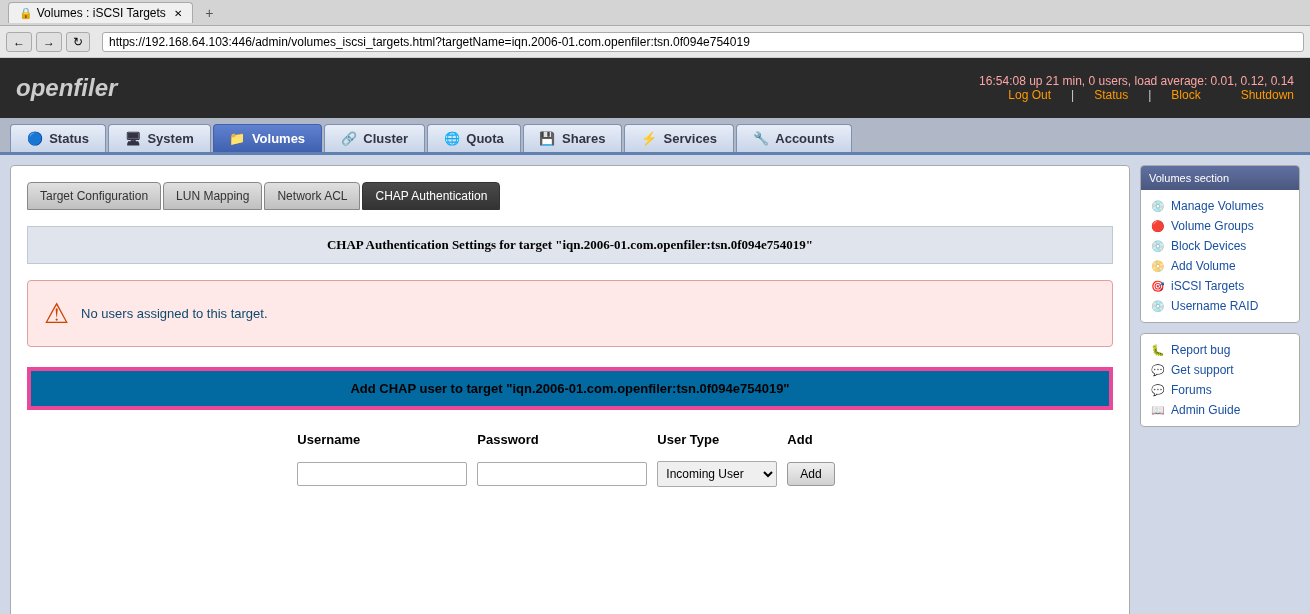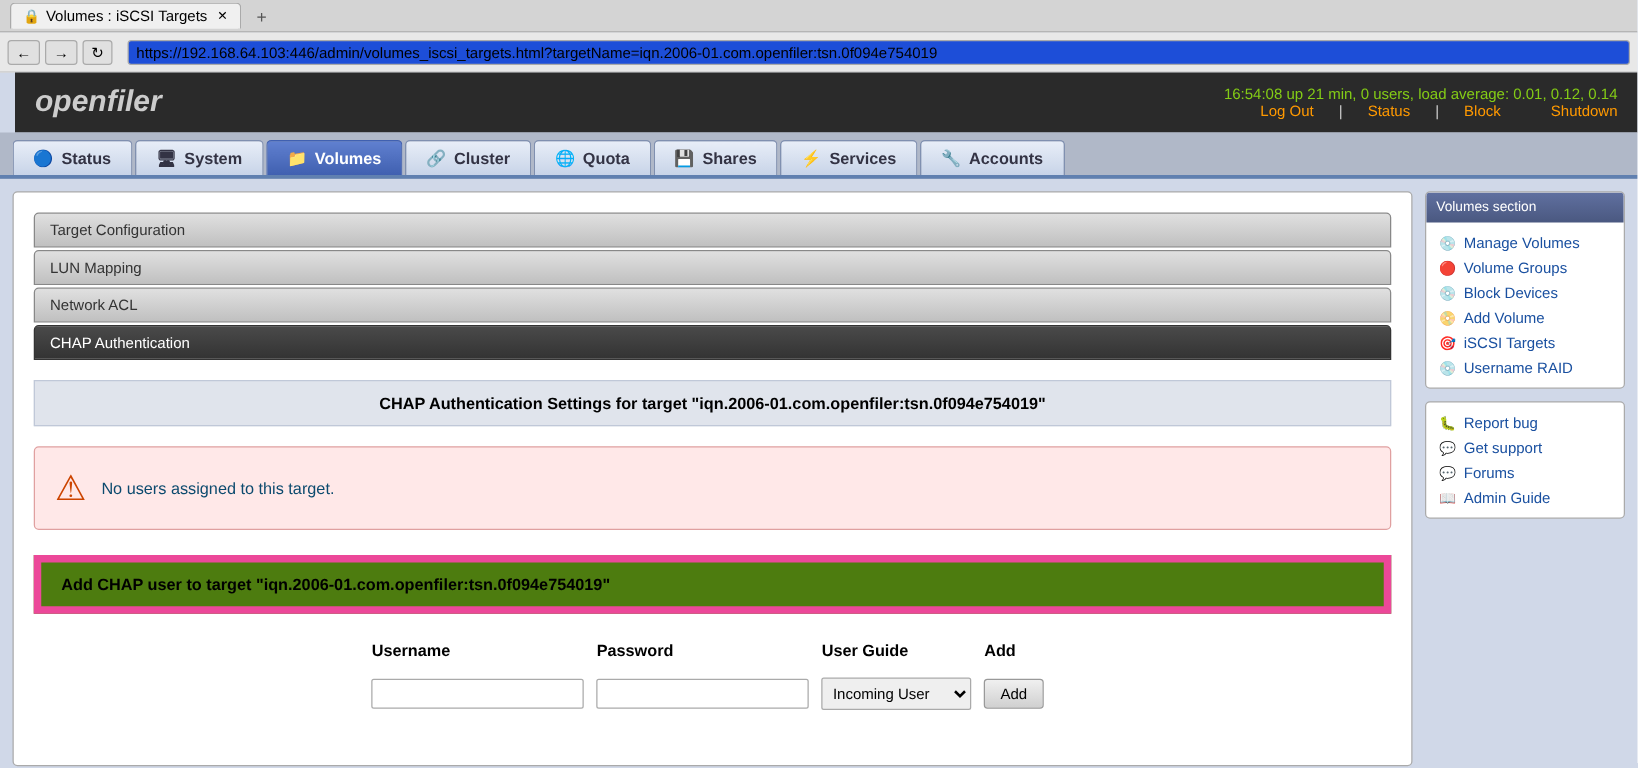--- a/index.html
+++ b/index.html
@@ -53,48 +53,47 @@
       padding: 2px 6px;
       font-size: 12px;
       cursor: pointer;
     }
     .address-bar {
       flex: 1;
       border: 1px solid #aaa;
       border-radius: 3px;
       padding: 2px 6px;
       font-size: 12px;
-      background: #1d4ed8;
+      background: #ffffff;
     }
 
     
     .app-header {
       background: #2a2a2a;
       color: white;
       display: flex;
       align-items: center;
       justify-content: space-between;
       padding: 8px 16px;
-      height: 48px;
-      margin-left: 12px;
+      height: 60px;
     }
     .app-logo {
       font-size: 24px;
       font-weight: bold;
       color: #ccc;
       font-style: italic;
     }
     .header-right {
       display: flex;
       flex-direction: column;
       align-items: flex-end;
     }
     .header-status-text {
       font-size: 12px;
-      color: #84cc16;
+      color: #fca5a5;
     }
     .header-links {
       display: flex;
       gap: 20px;
       font-size: 12px;
     }
     .header-link {
       color: #ff9900;
       text-decoration: none;
       cursor: pointer;
@@ -150,21 +149,20 @@
       display: flex;
       flex-direction: column;
       gap: 10px;
     }
 
     
     .tabs {
       display: flex;
       gap: 2px;
       margin-bottom: 16px;
-      flex-direction: column;
     }
     .tab {
       padding: 6px 12px;
       border: 1px solid #888;
       border-radius: 4px 4px 0 0;
       cursor: pointer;
       font-size: 12px;
       background: linear-gradient(to bottom, #e0e0e0, #c0c0c0);
       color: #333;
     }
@@ -176,20 +174,21 @@
 
     
     .section-header {
       background: #e0e4ec;
       border: 1px solid #c0c8d8;
       padding: 10px 20px;
       font-weight: bold;
       font-size: 13px;
       text-align: center;
       margin-bottom: 16px;
+      font-family: Liberation Serif, serif;
     }
 
     
     .warning-box {
       background: #ffe8e8;
       border: 1px solid #e0a0a0;
       border-radius: 4px;
       padding: 16px;
       display: flex;
       align-items: center;
@@ -200,26 +199,26 @@
       font-size: 28px;
       color: #cc4400;
     }
     .warning-text {
       font-size: 13px;
       color: #0c4a6e;
     }
 
     
     .add-section-header {
-      background: #4d7c0f;
-      border: 6px solid #ec4899;
+      background: #0369a1;
+      border: 4px solid #ec4899;
       padding: 10px 16px;
       font-weight: bold;
       font-size: 13px;
-      text-align: left;
+      text-align: center;
       margin-bottom: 16px;
     }
     .form-table {
       margin: 0 auto;
     }
     .form-table th {
       font-weight: bold;
       font-size: 13px;
       padding: 4px 16px 8px 0;
       vertical-align: bottom;
@@ -394,21 +393,21 @@
       <span class="warning-text">No users assigned to this target.</span>
     </div>
 
     <div class="add-section-header">Add CHAP user to target "iqn.2006-01.com.openfiler:tsn.0f094e754019"</div>
 
     <table class="form-table">
       <tbody>
           <tr>
         <th>Username</th>
         <th>Password</th>
-        <th>User Guide</th>
+        <th>User Type</th>
         <th>Add</th>
       </tr>
       <tr>
         <td>
           <input class="form-input" type="text" style="">
         </td>
         <td>
           <input class="form-input" type="password" style="">
         </td>
         <td>

